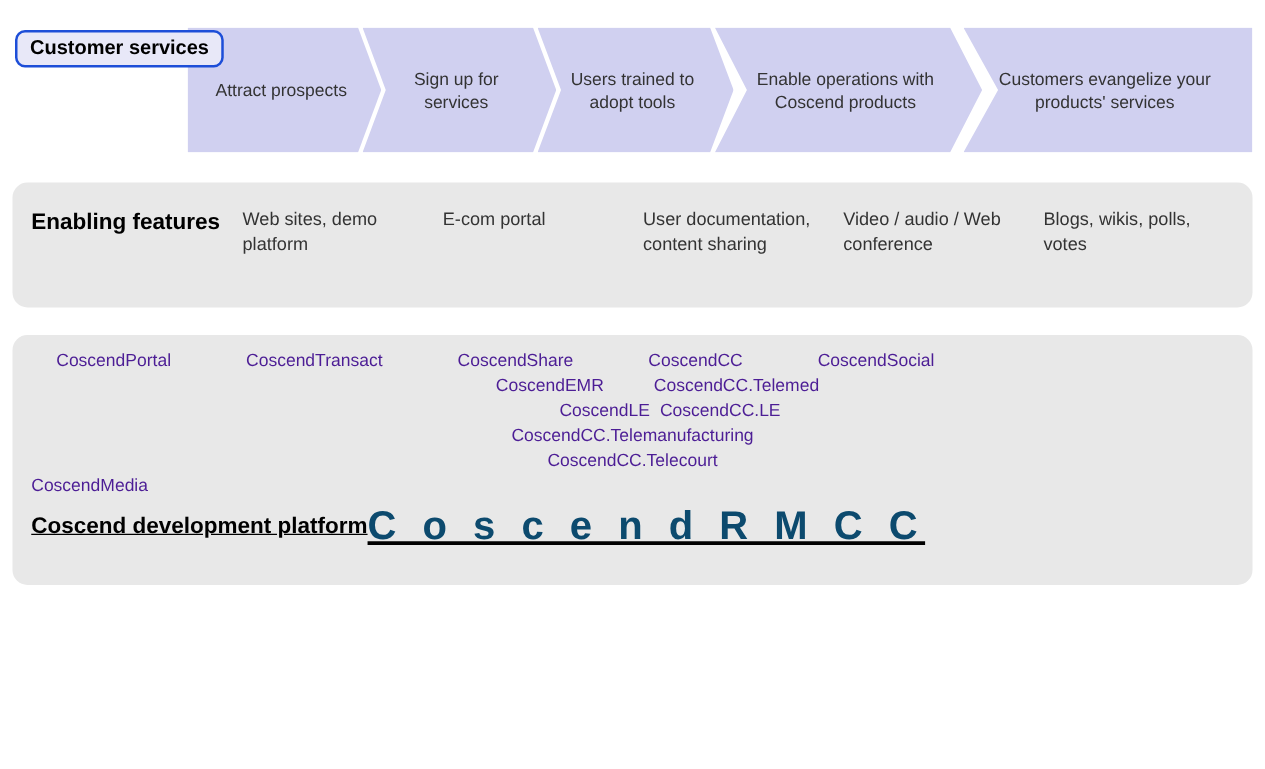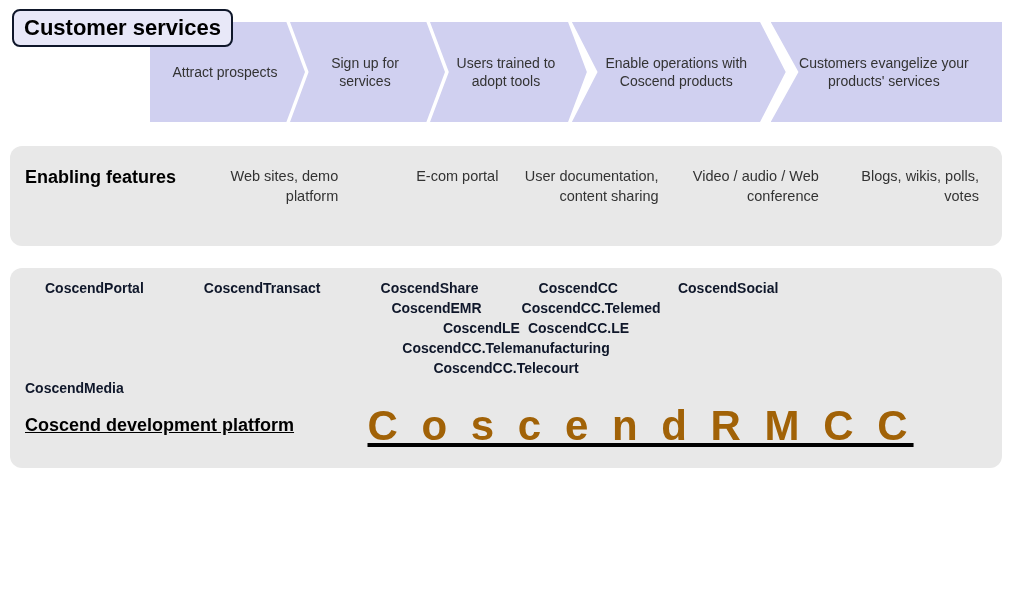--- a/index.html
+++ b/index.html
@@ -20,27 +20,27 @@
     }
 
     
     .top-section {
       position: relative;
       padding: 10px 10px 0 10px;
     }
 
     .customer-services-label {
       position: absolute;
-      top: 9px;
+      top: 24px;
       left: 12px;
       background: #e8e8f8;
-      border: 2px solid #0f172a;
+      border: 2px solid #1d4ed8;
       border-radius: 8px;
       padding: 4px 10px;
-      font-size: 22px;
+      font-size: 16px;
       font-weight: bold;
       color: #000;
       z-index: 10;
       white-space: nowrap;
     }
 
     .arrows-row {
       display: flex;
       align-items: center;
       margin-left: 140px;
@@ -102,21 +102,21 @@
     }
 
     .features-content {
       display: flex;
       flex: 1;
       gap: 0;
     }
 
     .feature-item {
       flex: 1;
-      text-align: right;
+      text-align: left;
       font-size: 14.5px;
       color: #333;
       line-height: 1.4;
       padding: 5px 8px;
     }
 
     
     .bottom-section {
       position: relative;
       margin-top: 8px;
@@ -152,23 +152,23 @@
       gap: 4px;
     }
 
     .products-row {
       display: flex;
       gap: 8px;
       align-items: center;
     }
 
     .product-link {
-      color: #0f172a;
+      color: #4c1d95;
       font-size: 14px;
-      font-weight: bold;
+      font-weight: normal;
       text-decoration: none;
       white-space: nowrap;
     }
 
     .products-row.row1 {
       justify-content: flex-start;
       padding-left: 20px;
       gap: 60px;
     }
     .products-row.row2 {
@@ -197,25 +197,25 @@
 
     .dev-platform-label {
       font-size: 18px;
       font-weight: bold;
       color: #000;
       min-width: 145px;
       line-height: 1.3;
     }
 
     .rmcc-title {
-      font-size: 42px;
-      font-weight: bold;
-      color: #a16207;
+      font-size: 32px;
+      font-weight: bold;
+      color: #0c4a6e;
       letter-spacing: 6px;
-      text-align: center;
+      text-align: left;
       flex: 1;
     }
 
     .coscend-media-link {
       text-align: center;
     }
   </style>
 </head>
 <body>
 

